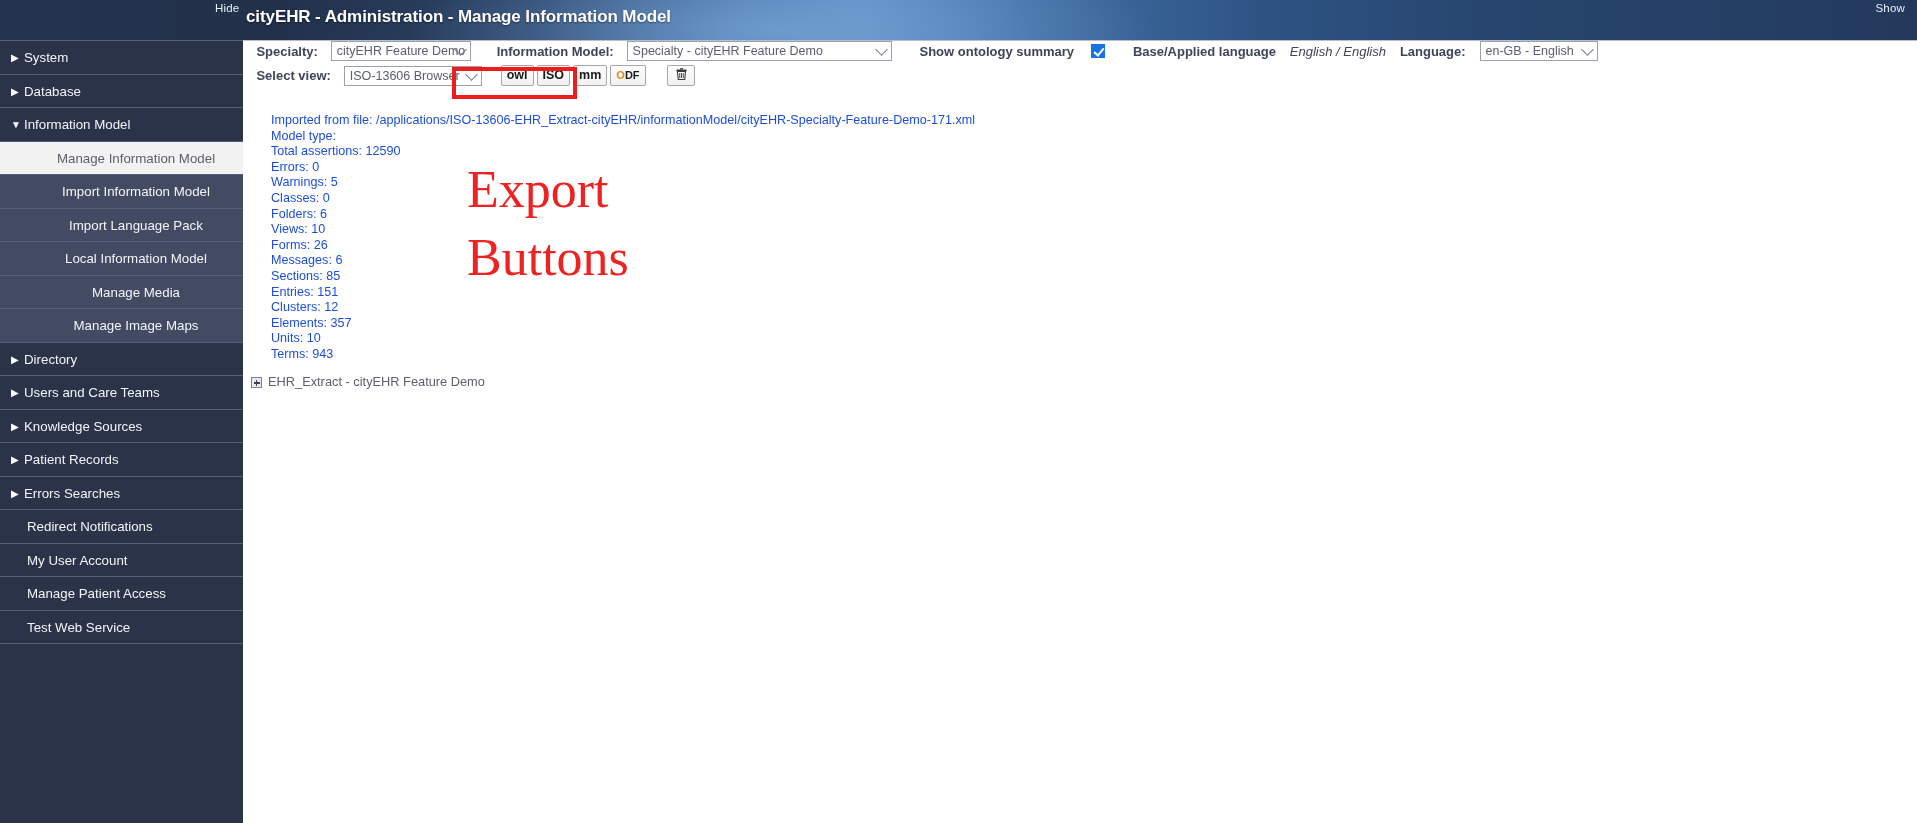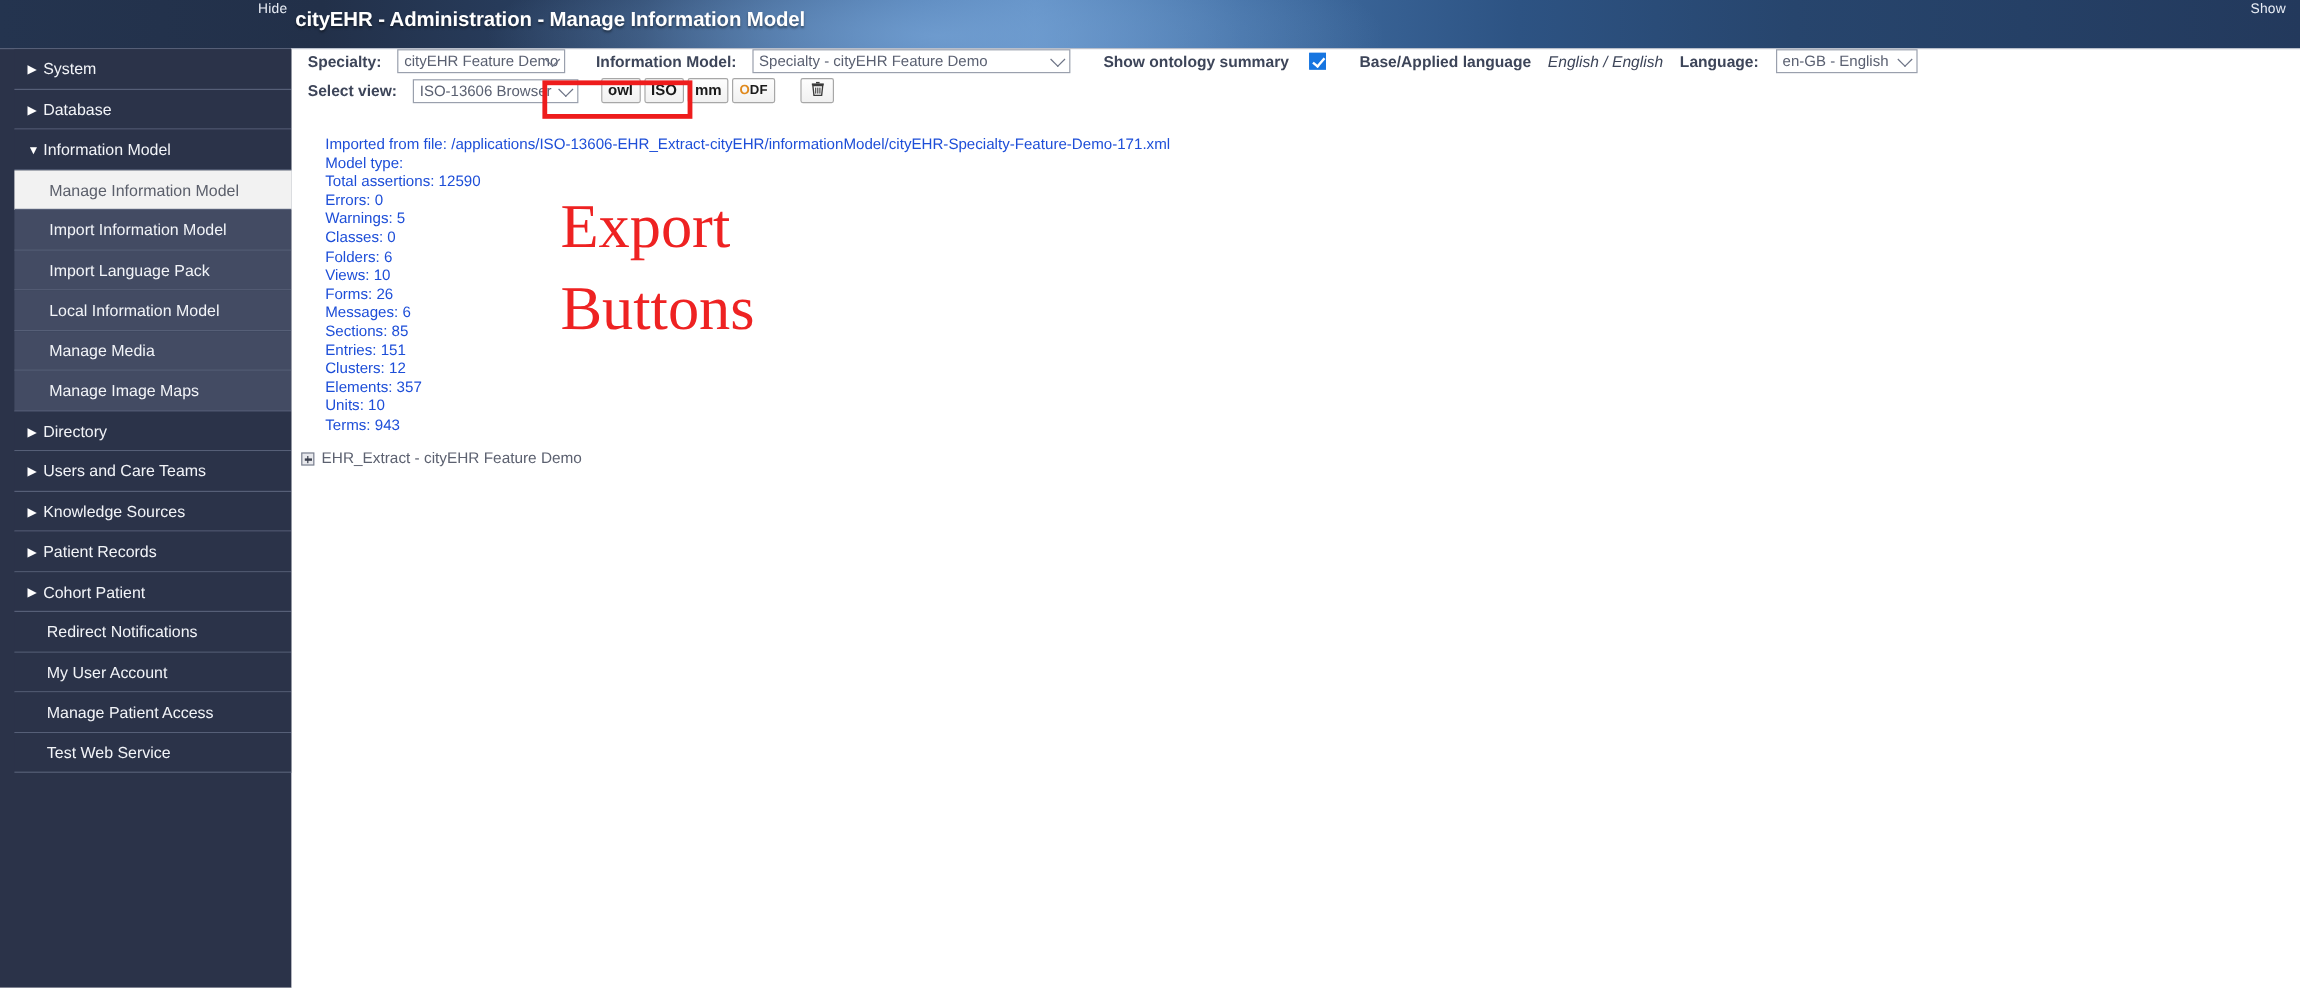--- a/index.html
+++ b/index.html
@@ -61,24 +61,23 @@
   .nav-item {
     position: relative;
     height: 33.5px;
     line-height: 33.5px;
     color: #f2f4f8;
     font-size: 13.3px;
     border-bottom: 1px solid #565f77;
     white-space: nowrap;
     cursor: pointer;
     overflow: hidden;
-    margin-left: 12px;
   }
   .nav-item.top      { padding-left: 11px; background: #2b3349; }
-  .nav-item.sub      { padding-left: 29px; background: #434b63; }
+  .nav-item.sub      { padding-left: 29px; background: #434b63; text-align: center; }
   .nav-item.plain    { padding-left: 27px; background: #2b3349; }
   .nav-item.selected { background: #f2f2f2; color: #5b5f6b; }
   .nav-arrow {
     display: inline-block;
     width: 13px;
     font-size: 10px;
     color: #ffffff;
     vertical-align: 1px;
   }
 
@@ -256,21 +255,21 @@
     <div class="nav-item sub selected"><span>Manage Information Model</span></div>
     <div class="nav-item sub"><span>Import Information Model</span></div>
     <div class="nav-item sub"><span>Import Language Pack</span></div>
     <div class="nav-item sub"><span>Local Information Model</span></div>
     <div class="nav-item sub"><span>Manage Media</span></div>
     <div class="nav-item sub"><span>Manage Image Maps</span></div>
     <div class="nav-item top"><span class="nav-arrow">▶</span><span>Directory</span></div>
     <div class="nav-item top"><span class="nav-arrow">▶</span><span>Users and Care Teams</span></div>
     <div class="nav-item top"><span class="nav-arrow">▶</span><span>Knowledge Sources</span></div>
     <div class="nav-item top"><span class="nav-arrow">▶</span><span>Patient Records</span></div>
-    <div class="nav-item top"><span class="nav-arrow">▶</span><span>Cohort Patient</span></div>
+    <div class="nav-item top"><span class="nav-arrow">▶</span><span>Errors Searches</span></div>
     <div class="nav-item plain"><span>Redirect Notifications</span></div>
     <div class="nav-item plain"><span>My User Account</span></div>
     <div class="nav-item plain"><span>Manage Patient Access</span></div>
     <div class="nav-item plain"><span>Test Web Service</span></div>
   </div>
 
 <div id="content">
 
   <div class="tb-row" id="tb-row1">
     <span style="display:inline-block;width:9px;"></span>

